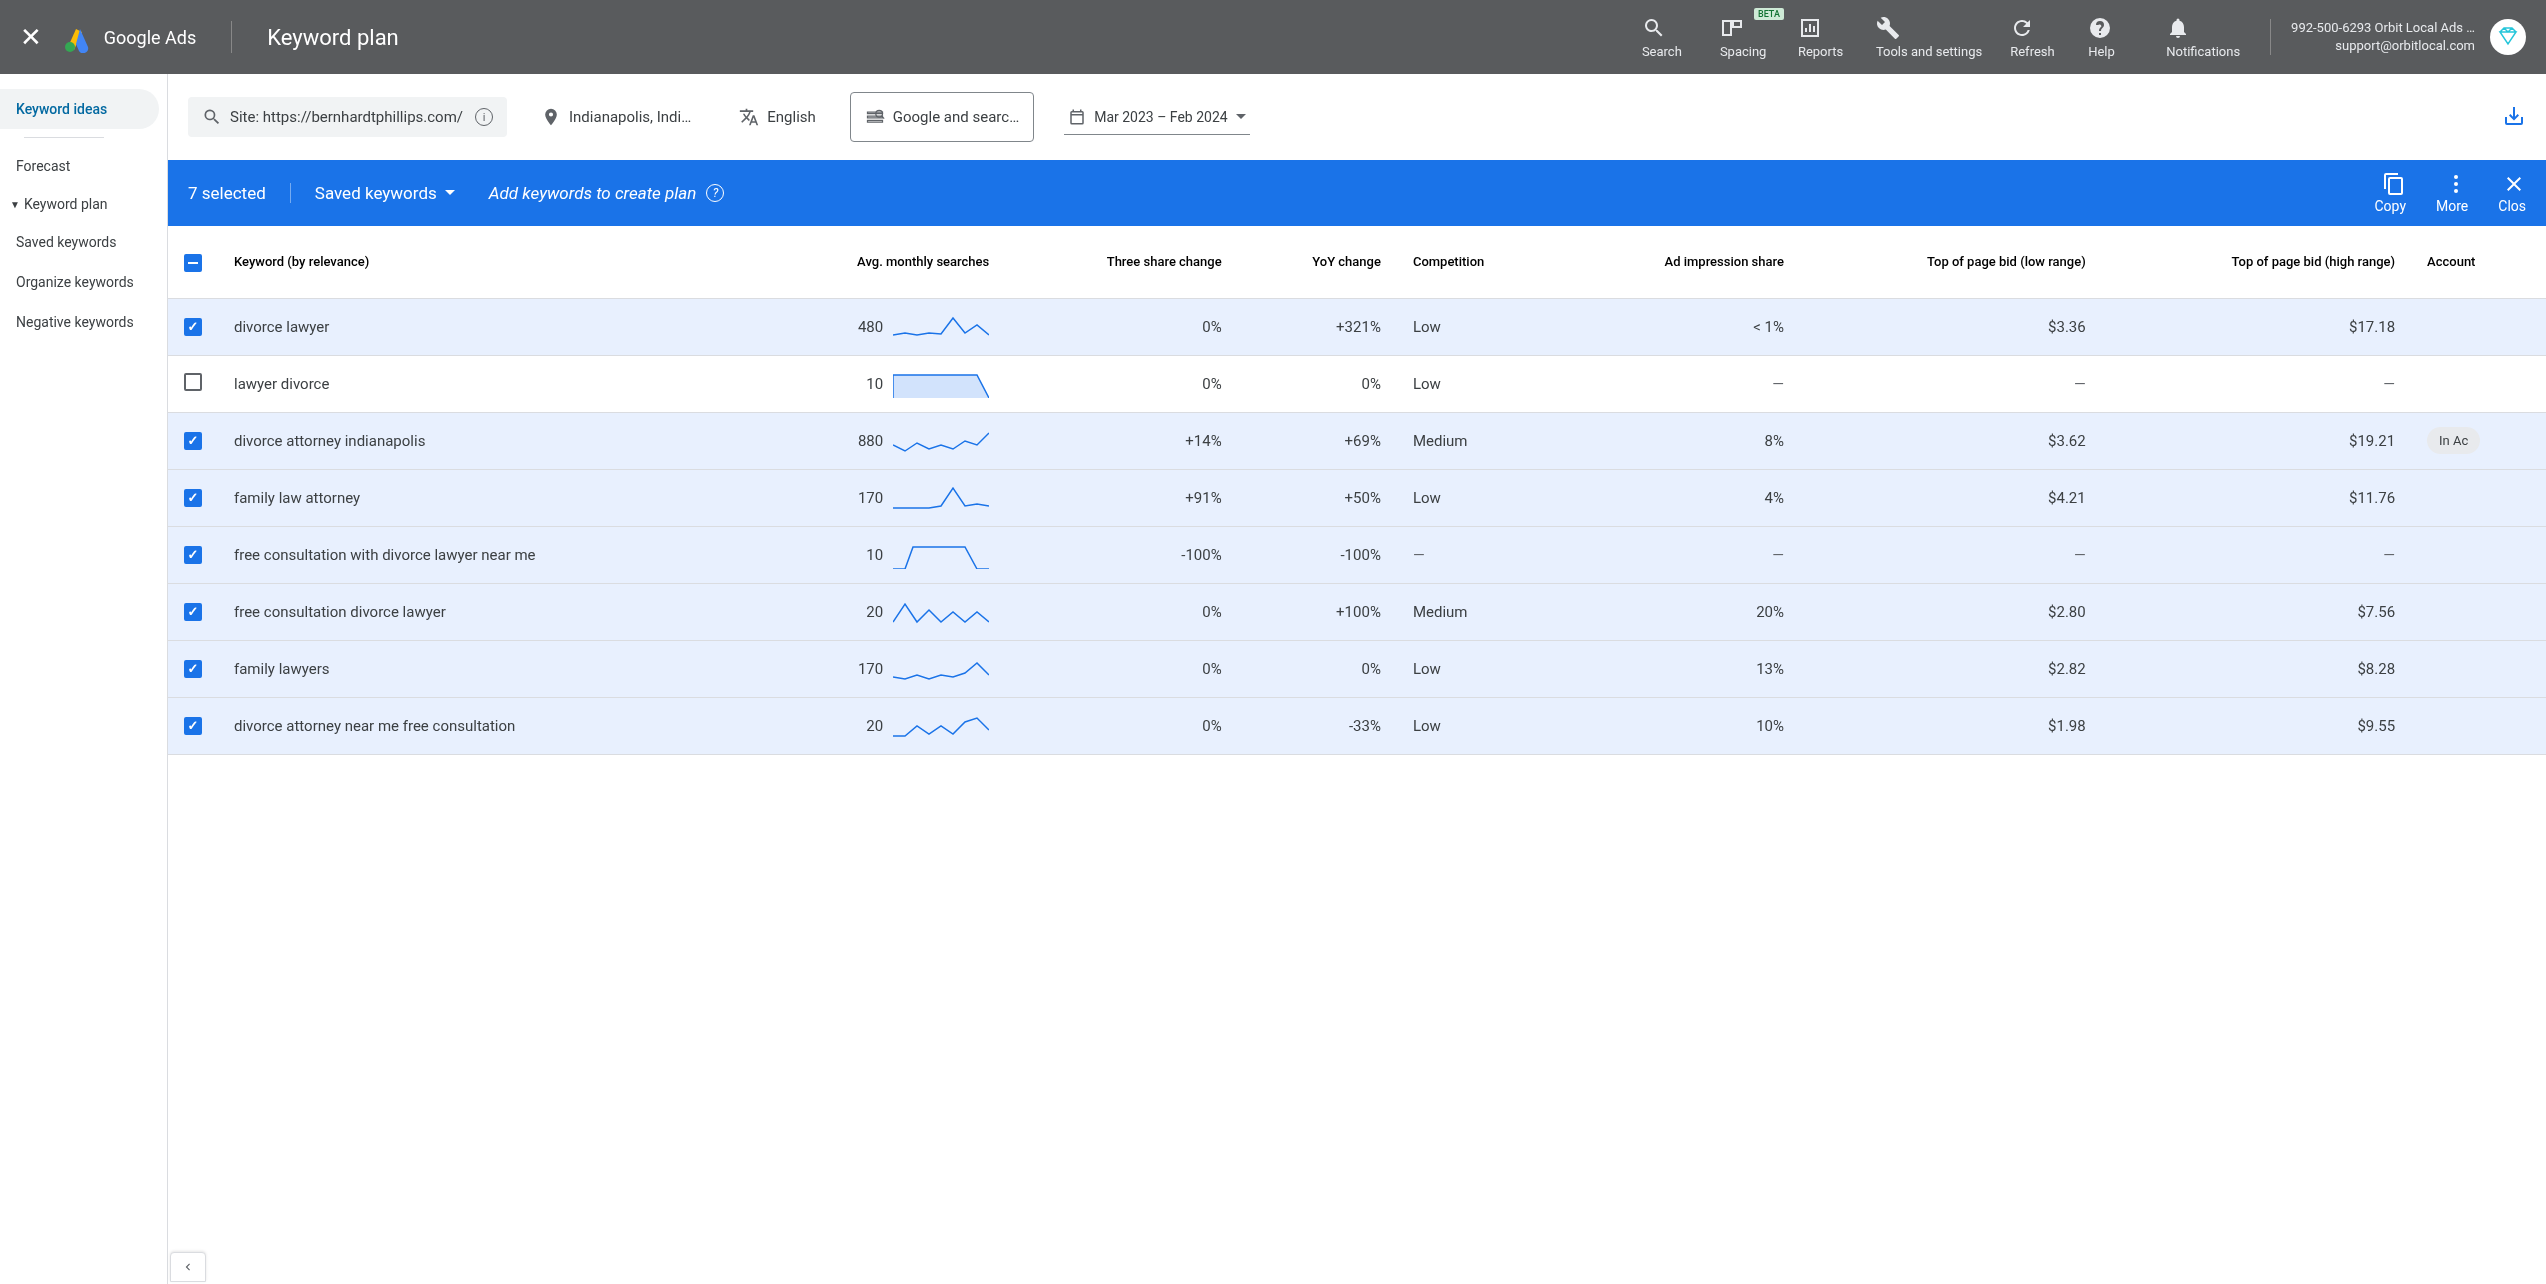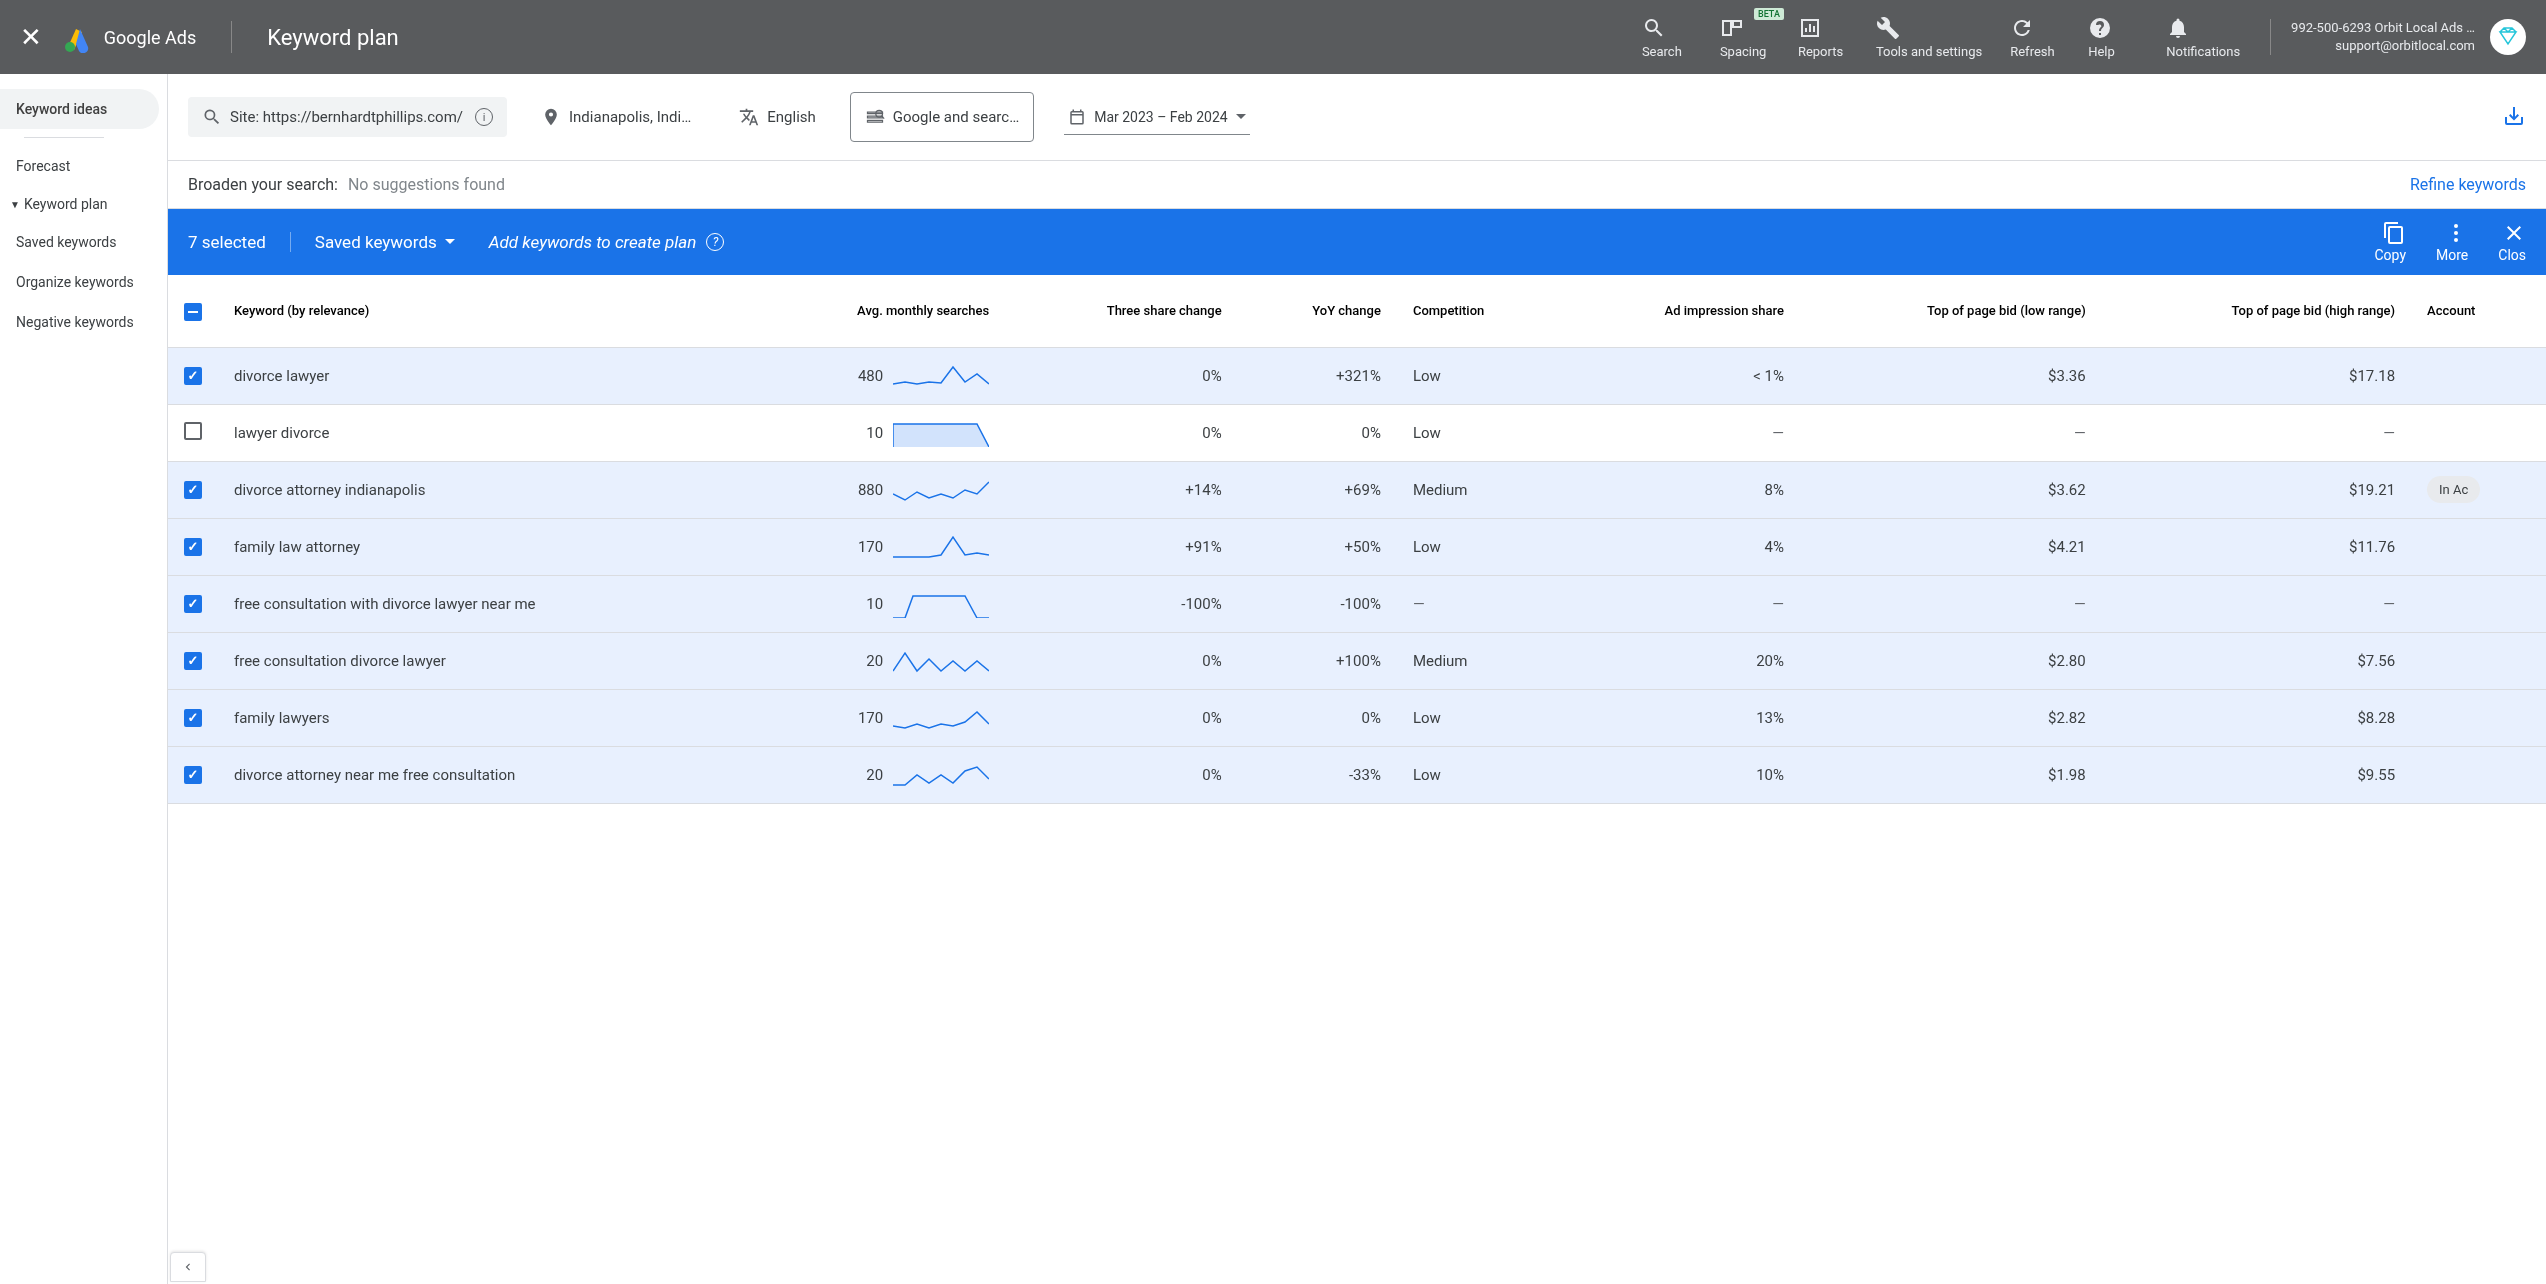--- a/index.html
+++ b/index.html
@@ -19,21 +19,21 @@
   .header-icon-btn svg { width: 24px; height: 24px; fill: #e8eaed; }
   .beta-badge { position: absolute; top: -8px; right: -14px; background: #ceead6; color: #137333; font-size: 9px; padding: 1px 4px; border-radius: 2px; font-weight: 500; }
   .header-right { display: flex; align-items: center; gap: 15px; margin-left: 30px; border-left: 1px solid #888; padding-left: 20px; }
   .account-info { text-align: right; font-size: 13px; color: #e8eaed; line-height: 1.4; }
   .avatar { width: 36px; height: 36px; border-radius: 50%; background: #fff; display: flex; align-items: center; justify-content: center; }
 
   
   .body-wrap { display: flex; height: calc(100vh - 74px); }
   .sidebar { width: 168px; background: #fff; border-right: 1px solid #dadce0; padding-top: 15px; }
   .sidebar-item { padding: 12px 16px; font-size: 14px; cursor: pointer; color: #3c4043; }
-  .sidebar-item.active { color: #404040; font-weight: 500; background: #f1f3f4; border-top-right-radius: 24px; border-bottom-right-radius: 24px; margin-right: 8px; }
+  .sidebar-item.active { color: #0369a1; font-weight: 500; background: #f1f3f4; border-top-right-radius: 24px; border-bottom-right-radius: 24px; margin-right: 8px; }
   .sidebar-item.sub { padding-left: 16px; }
   .sidebar-expand { padding: 10px 10px; font-size: 14px; display: flex; align-items: center; gap: 4px; cursor: pointer; }
   .sidebar-divider { height: 1px; background: #dadce0; margin: 8px 16px 8px 24px; width: 80px; }
 
   .main { flex: 1; display: flex; flex-direction: column; overflow: hidden; }
   
   
   .filter-bar { display: flex; align-items: center; gap: 20px; padding: 18px 20px; justify-content: flex-end; }
   .filter-chip { display: flex; align-items: center; gap: 8px; padding: 10px 14px; font-size: 15px; color: #3c4043; cursor: pointer; border-radius: 4px; }
   .filter-chip.site { background: #f1f3f4; }
@@ -213,25 +213,20 @@
         <span>Mar 2023 – Feb 2024</span>
         <span class="dropdown-arrow"></span>
       </div>
       <div class="download-btn">
         <svg viewBox="0 0 24 24">
             <path d="M19 13v6H5v-6H3v6a2 2 0 0 0 2 2h14a2 2 0 0 0 2-2v-6h-2zm-6-.33l2.59-2.58L17 11.5l-5 5-5-5 1.41-1.41L11 12.67V3h2v9.67z"></path>
           </svg>
       </div>
     </div>
 
-    <div class="broaden-row">
-      <span class="broaden-label">Broaden your search:</span>
-      <span class="broaden-none">No suggestions found</span>
-      <span class="refine-link">Refine keywords</span>
-    </div>
 
     <div class="selection-bar">
       <span class="sel-count">7 selected</span>
       <div class="sel-dropdown">
         <span>Saved keywords</span>
         <span class="dropdown-arrow"></span>
       </div>
       <div class="sel-add">
         <span>Add keywords to create plan</span>
         <span class="sel-help">?</span>

